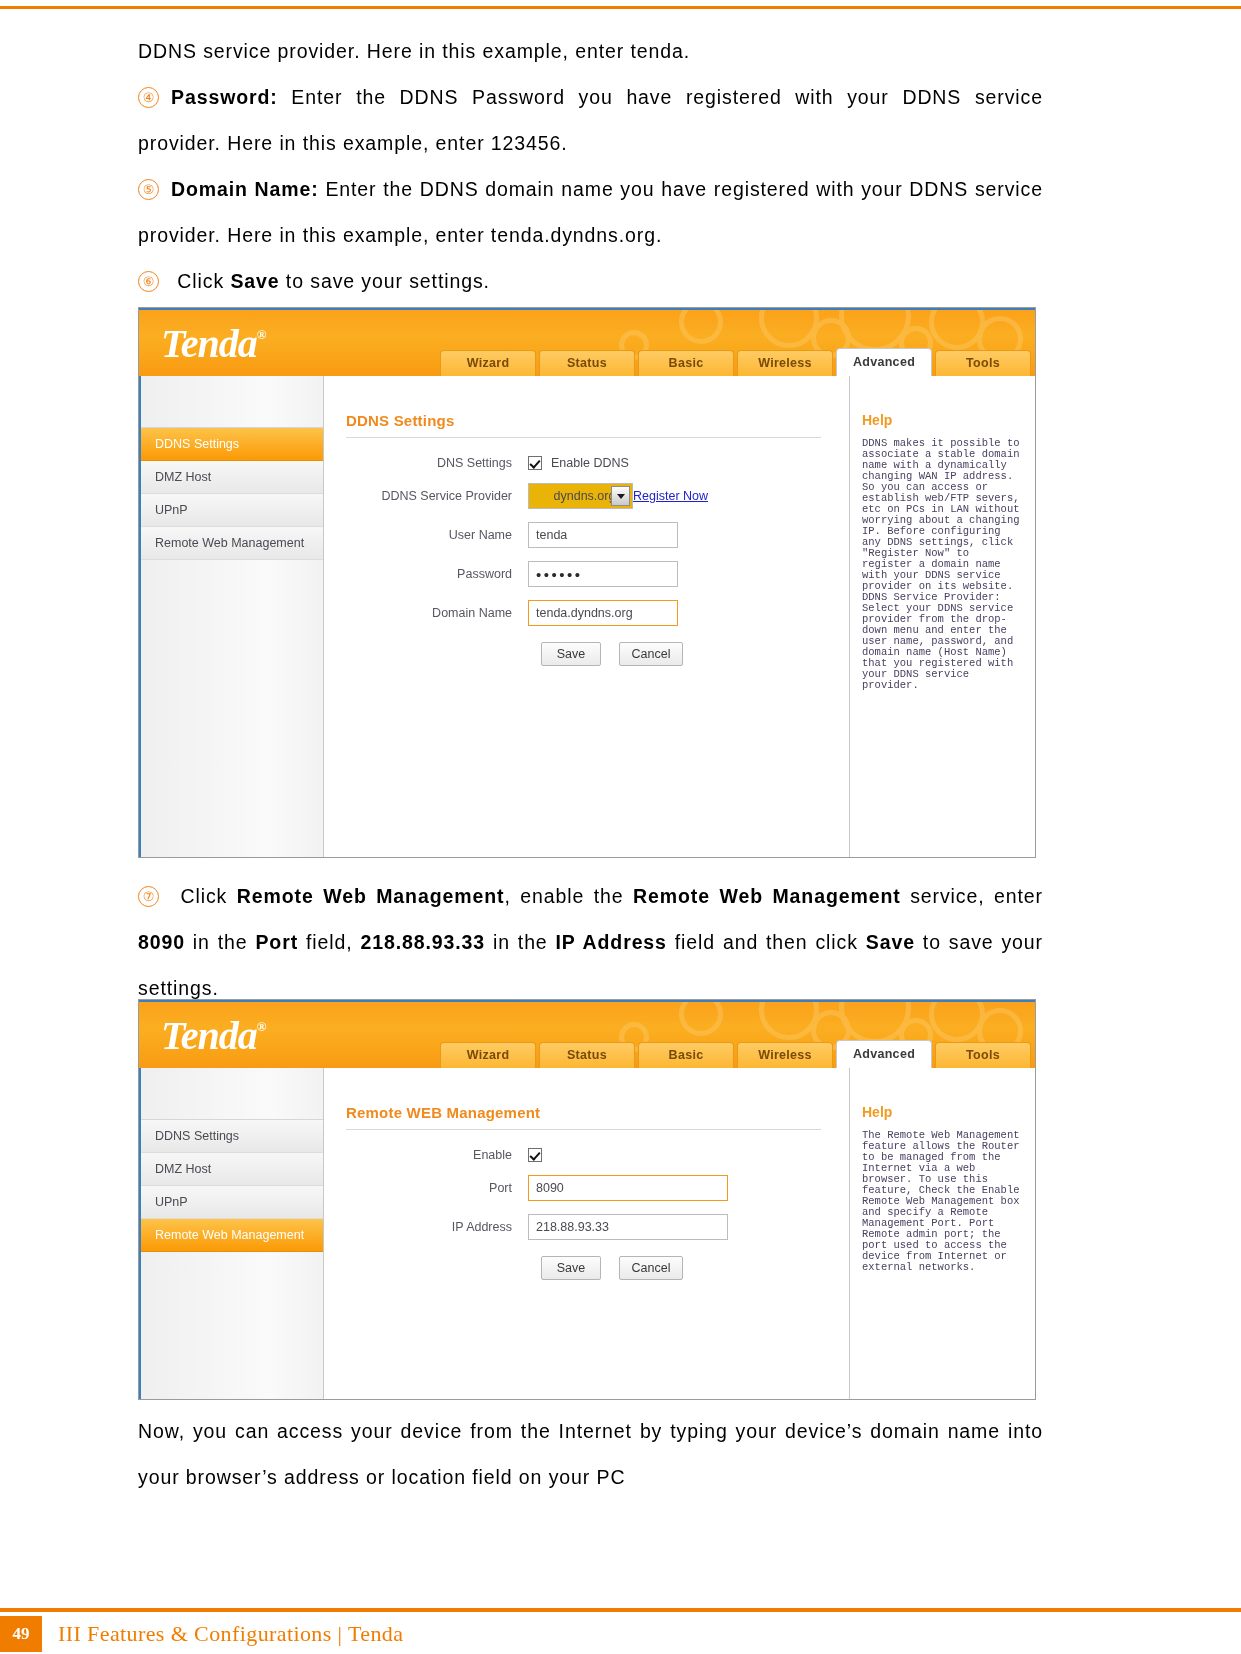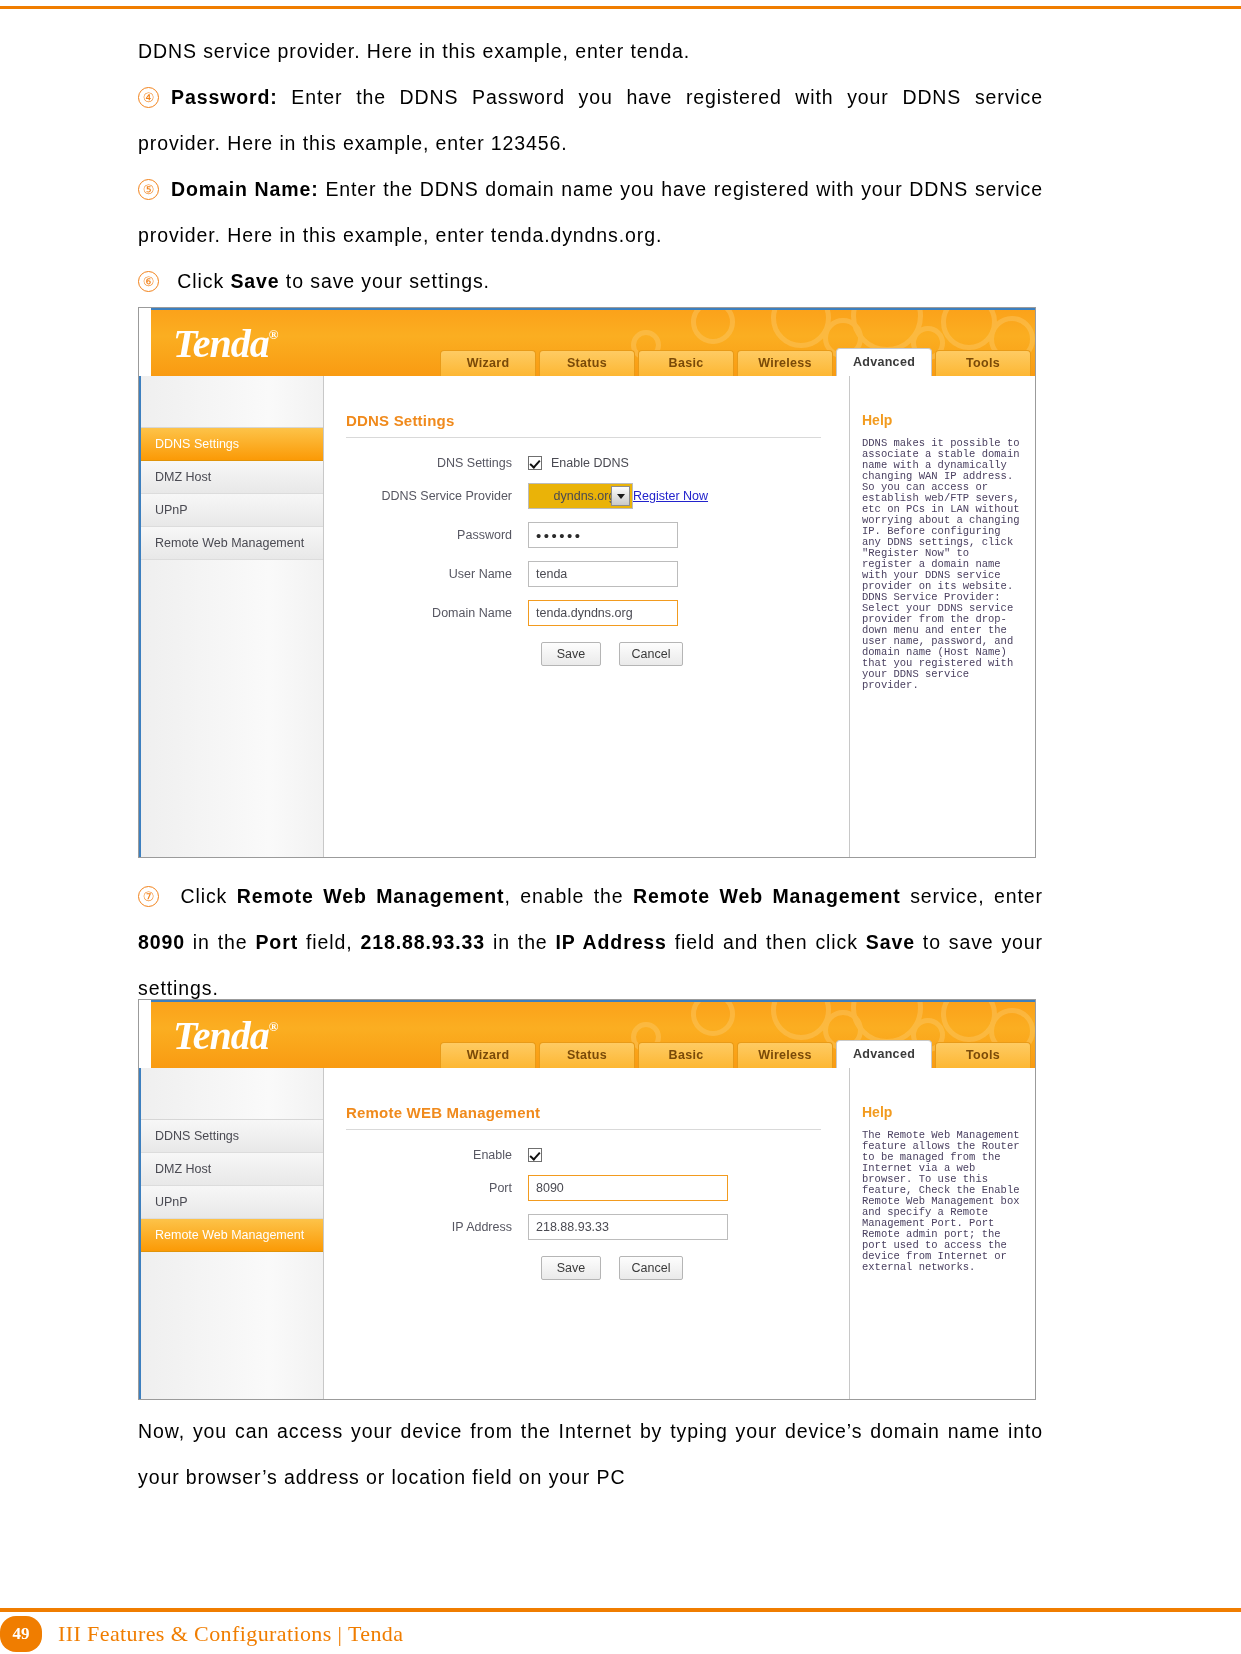--- a/index.html
+++ b/index.html
@@ -58,21 +58,20 @@
   }
   #shot1 { top:307px; height:551px; }
   #shot2 { top:999px; height:401px; }
 
   .brandbar {
     position:relative;
     height:68px;
     background: linear-gradient(180deg,#FBA21A 0%,#FBAE21 40%,#F99B12 100%);
     border-top:2px solid #3c7fbf;
     overflow:hidden;
-    margin-left:12px;
   }
   .bubbles { position:absolute; inset:0; opacity:.45; }
   .bub { position:absolute; border:5px solid #FDC967; border-radius:50%; }
   .logo {
     position:absolute; left:22px; top:10px;
     color:#ffffff;
     font-family:"Liberation Serif", serif;
     font-style:italic;
     font-weight:bold;
     font-size:40px;
@@ -229,21 +228,21 @@
   
   .footer-bar {
     position:absolute; left:0; bottom:0; width:1241px; height:46px;
   }
   .footer-rule { position:absolute; left:0; top:0; width:1241px; height:4px; background:#F07D00; }
   .pagenum-box {
     position:absolute; left:0; top:8px; width:42px; height:36px;
     background:#F07D00; color:#ffffff;
     font-family:"Liberation Serif", serif;
     font-weight:bold; font-size:17px;
-    display:flex; align-items:center; justify-content:center;border-radius:16px;
+    display:flex; align-items:center; justify-content:center;
   }
   .footer-text {
     position:absolute; left:58px; top:8px; height:36px;
     display:flex; align-items:center;
     color:#F07D00;
     font-family:"Liberation Serif", serif;
     font-weight:normal;
     font-size:22px;
     letter-spacing:.4px;
   }
@@ -316,30 +315,30 @@
               <span class="selval">dyndns.org</span>
               <span class="arrowbtn">
                   <i></i>
                 </span>
             </div>
             <a class="reglink" href="#">Register Now</a>
           </div>
         </div>
 
         <div class="frow">
+          <div class="flabel">User Name</div>
+          <div class="fval">
+              <div class="txtbox">tenda</div>
+            </div>
+        </div>
+
+        <div class="frow">
           <div class="flabel">Password</div>
           <div class="fval">
               <div class="txtbox dots">••••••</div>
-            </div>
-        </div>
-
-        <div class="frow">
-          <div class="flabel">User Name</div>
-          <div class="fval">
-              <div class="txtbox">tenda</div>
             </div>
         </div>
 
         <div class="frow">
           <div class="flabel">Domain Name</div>
           <div class="fval">
               <div class="txtbox hl">tenda.dyndns.org</div>
             </div>
         </div>
 

